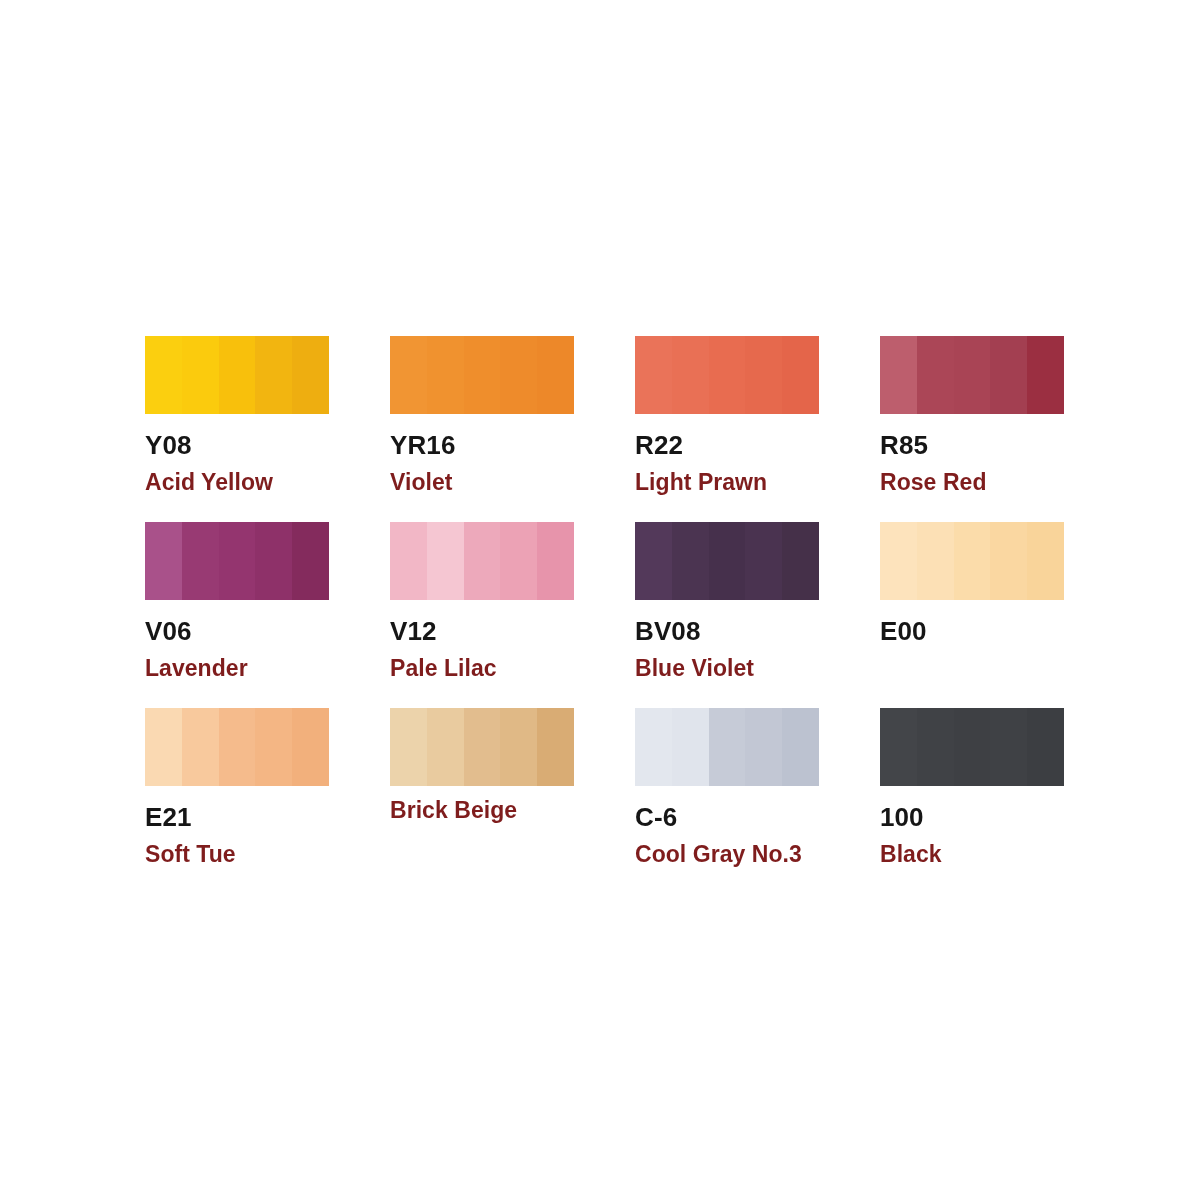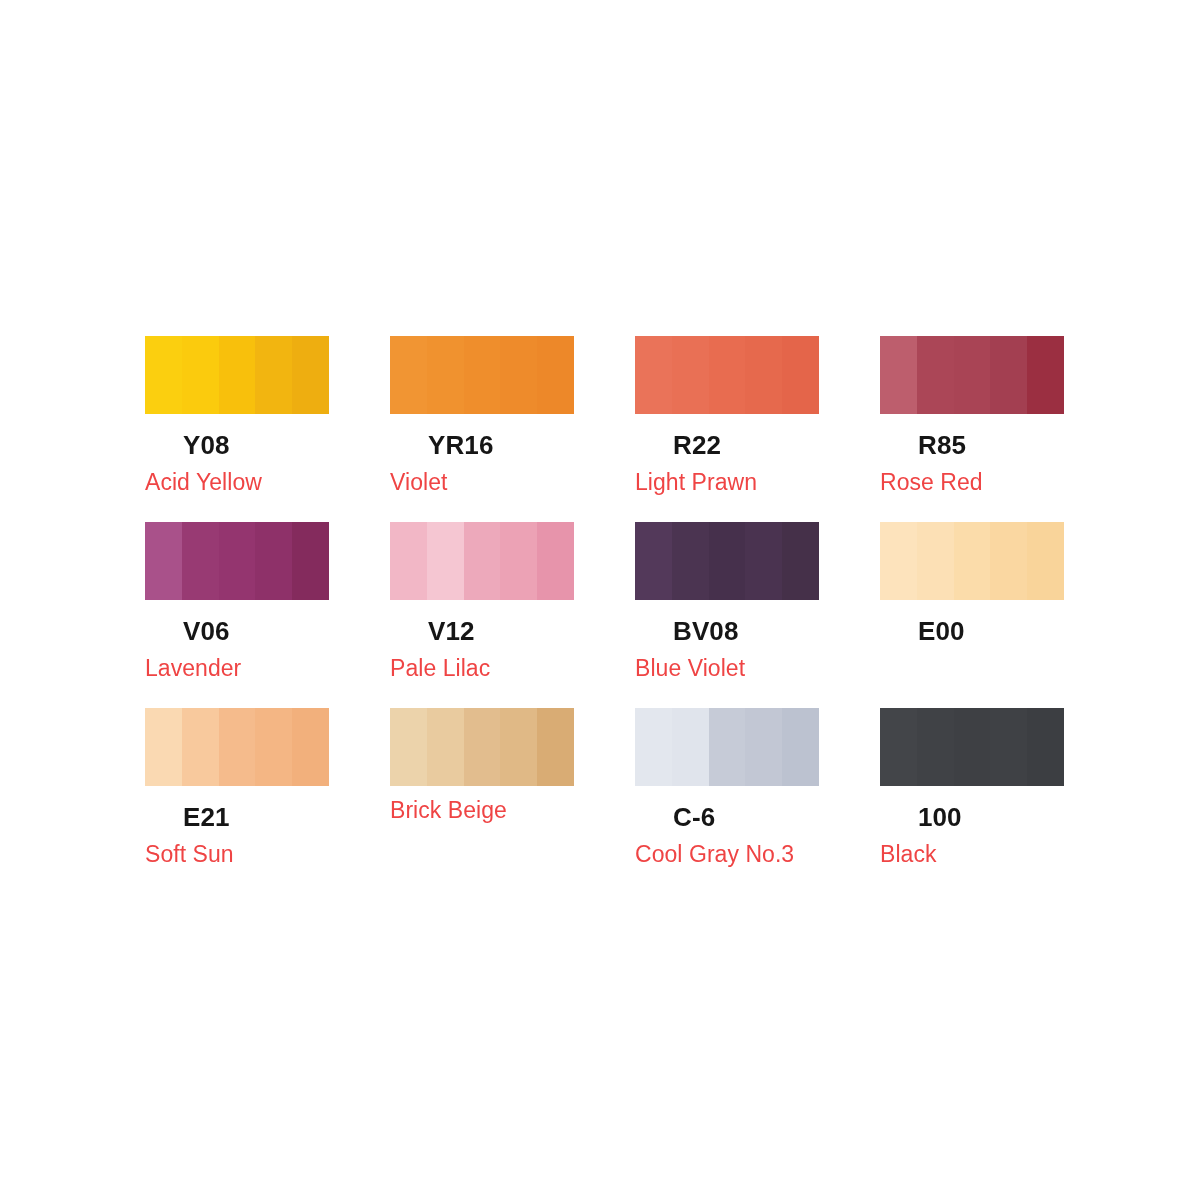--- a/index.html
+++ b/index.html
@@ -51,27 +51,26 @@
   }
 
   .swatch-code {
     font-size: 26px;
     font-weight: bold;
     color: #161616;
     letter-spacing: 0.1px;
     line-height: 1;
     padding-top: 18px;
     white-space: nowrap;
-    margin-left: 38px;
   }
 
   .swatch-name {
     font-size: 23px;
-    font-weight: normal;
-    color: #ef4444;
+    font-weight: bold;
+    color: #7f1d1d;
     letter-spacing: 0.05px;
     line-height: 1;
     padding-top: 13px;
     white-space: nowrap;
   }
 </style>
 </head>
 <body>
 
 <div id="swatch-chart">
@@ -137,21 +136,21 @@
       <div class="swatch-chip" style="background: linear-gradient(90deg, rgb(253, 227, 188) 0%, rgb(253, 227, 188) 20%, rgb(252, 224, 181) 20%, rgb(252, 224, 181) 40%, rgb(251, 220, 170) 40%, rgb(251, 220, 170) 60%, rgb(250, 215, 161) 60%, rgb(250, 215, 161) 80%, rgb(249, 212, 154) 80%, rgb(249, 212, 154) 100%);"></div>
       <div class="swatch-labels">
         <div class="swatch-code">E00</div>
       </div>
     </div>
 
     <div class="swatch-cell">
       <div class="swatch-chip" style="background: linear-gradient(90deg, rgb(250, 217, 178) 0%, rgb(250, 217, 178) 20%, rgb(248, 201, 157) 20%, rgb(248, 201, 157) 40%, rgb(245, 187, 140) 40%, rgb(245, 187, 140) 60%, rgb(244, 182, 132) 60%, rgb(244, 182, 132) 80%, rgb(242, 176, 124) 80%, rgb(242, 176, 124) 100%);"></div>
       <div class="swatch-labels">
         <div class="swatch-code">E21</div>
-        <div class="swatch-name">Soft Sun</div>
+        <div class="swatch-name">Soft Tue</div>
       </div>
     </div>
 
     <div class="swatch-cell">
       <div class="swatch-chip" style="background: linear-gradient(90deg, rgb(236, 211, 171) 0%, rgb(236, 211, 171) 20%, rgb(233, 203, 159) 20%, rgb(233, 203, 159) 40%, rgb(226, 189, 142) 40%, rgb(226, 189, 142) 60%, rgb(224, 185, 134) 60%, rgb(224, 185, 134) 80%, rgb(217, 172, 116) 80%, rgb(217, 172, 116) 100%);"></div>
       <div class="swatch-labels">
         <div class="swatch-name">Brick Beige</div>
       </div>
     </div>
 

